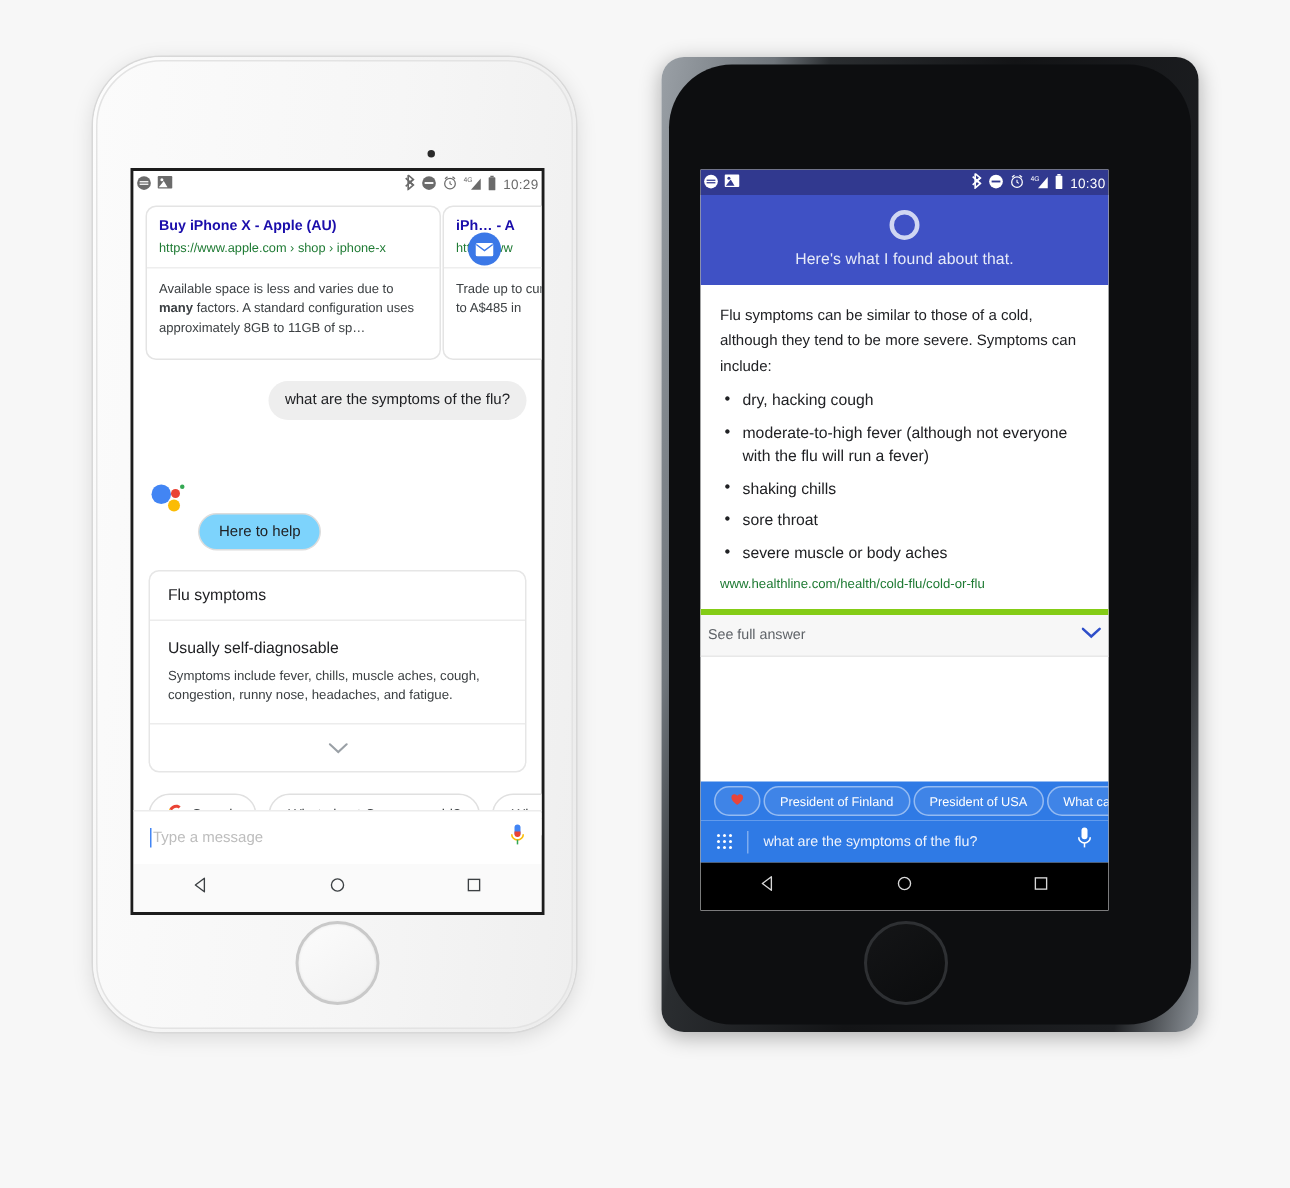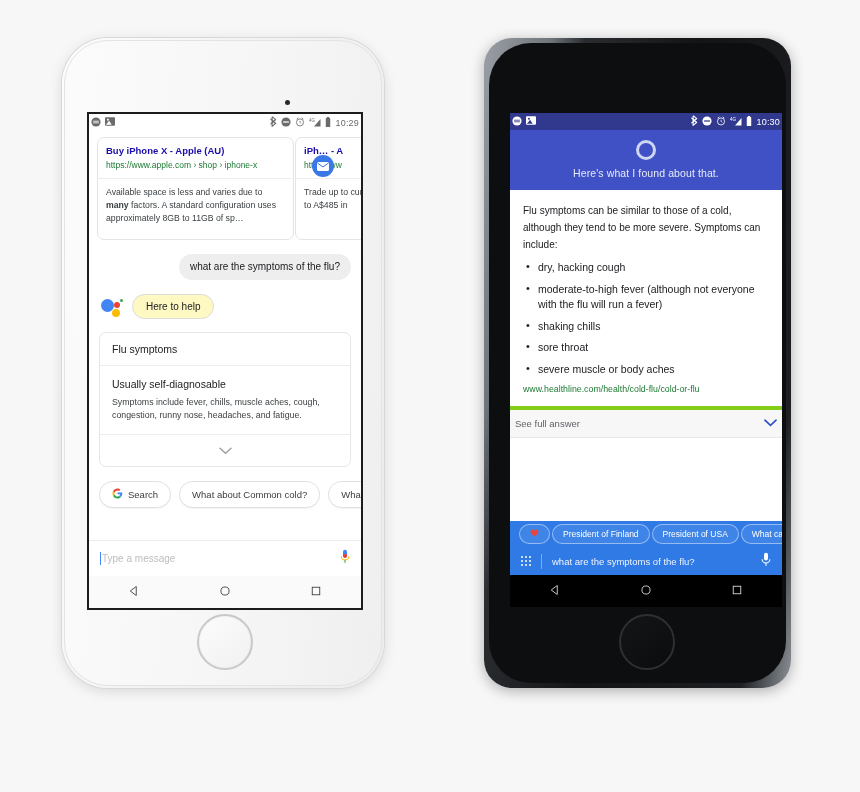--- a/index.html
+++ b/index.html
@@ -19,22 +19,22 @@
     border-radius: 46px;
     background: linear-gradient(100deg,#fdfdfd 0%,#f4f4f4 40%,#ececec 100%);
     box-shadow: 0 0 0 1px #d8d8d8, 0 3px 14px rgba(0,0,0,.13);
   }
   .phone-white .bezel-ring {
     position: absolute; inset: 2px; border-radius: 44px;
     border: 1px solid #e3e3e3;
     background: linear-gradient(95deg,#fbfbfb,#f6f6f6 55%,#efefef);
   }
   .phone-black {
-    left: 484px; top: 38px; width: 307px; height: 650px;
-    border-radius: 28px;
+    left: 441px; top: 38px; width: 358px; height: 650px;
+    border-radius: 15px;
     background: linear-gradient(100deg,#9aa0a6 0%,#6f757b 16%,#2a2d30 24%,#131416 50%,#1d1f22 88%,#8e949a 100%);
     box-shadow: 0 3px 14px rgba(0,0,0,.3);
   }
   .phone-black .bezel-ring {
     position: absolute; left: 5px; top: 5px; right: 5px; bottom: 5px;
     border-radius: 42px; background: #0d0e10;
   }
 
   
   .cam { position: absolute; width: 9px; height: 9px; border-radius: 50%; }
@@ -99,21 +99,21 @@
   }
 
   .assist-row { display: flex; align-items: center; gap: 9px; padding: 14px 0 0 12px; }
   .assist-logo { position: relative; width: 22px; height: 20px; flex: 0 0 auto; }
   .al-blue { position: absolute; left: 0; top: 2px; width: 13px; height: 13px; border-radius: 50%; background: #4285f4; }
   .al-red { position: absolute; left: 13px; top: 5px; width: 6px; height: 6px; border-radius: 50%; background: #ea4335; }
   .al-yellow { position: absolute; left: 11px; top: 12px; width: 8px; height: 8px; border-radius: 50%; background: #fbbc05; }
   .al-green { position: absolute; left: 19px; top: 2px; width: 3px; height: 3px; border-radius: 50%; background: #34a853; }
   .assist-chip {
     border: 1px solid #dcdcdc; border-radius: 16px; padding: 6px 13px;
-    font-size: 10px; color: #202124; background: #fef9c3;
+    font-size: 10px; color: #202124; background: #7dd3fc; margin-top: 48px;
   }
 
   .kp-card {
     margin: 13px 10px 0 10px; border: 1px solid #e6e6e6; border-radius: 7px;
     background: #fff; overflow: hidden;
   }
   .kp-head { padding: 10px 12px; border-bottom: 1px solid #ececec; font-size: 10.5px; color: #202124; }
   .kp-body { padding: 11px 12px 12px 12px; border-bottom: 1px solid #ececec; }
   .kp-sub { font-size: 10.5px; color: #202124; line-height: 15px; }
   .kp-text { font-size: 8.8px; color: #3c4043; line-height: 13px; margin-top: 4px; }

